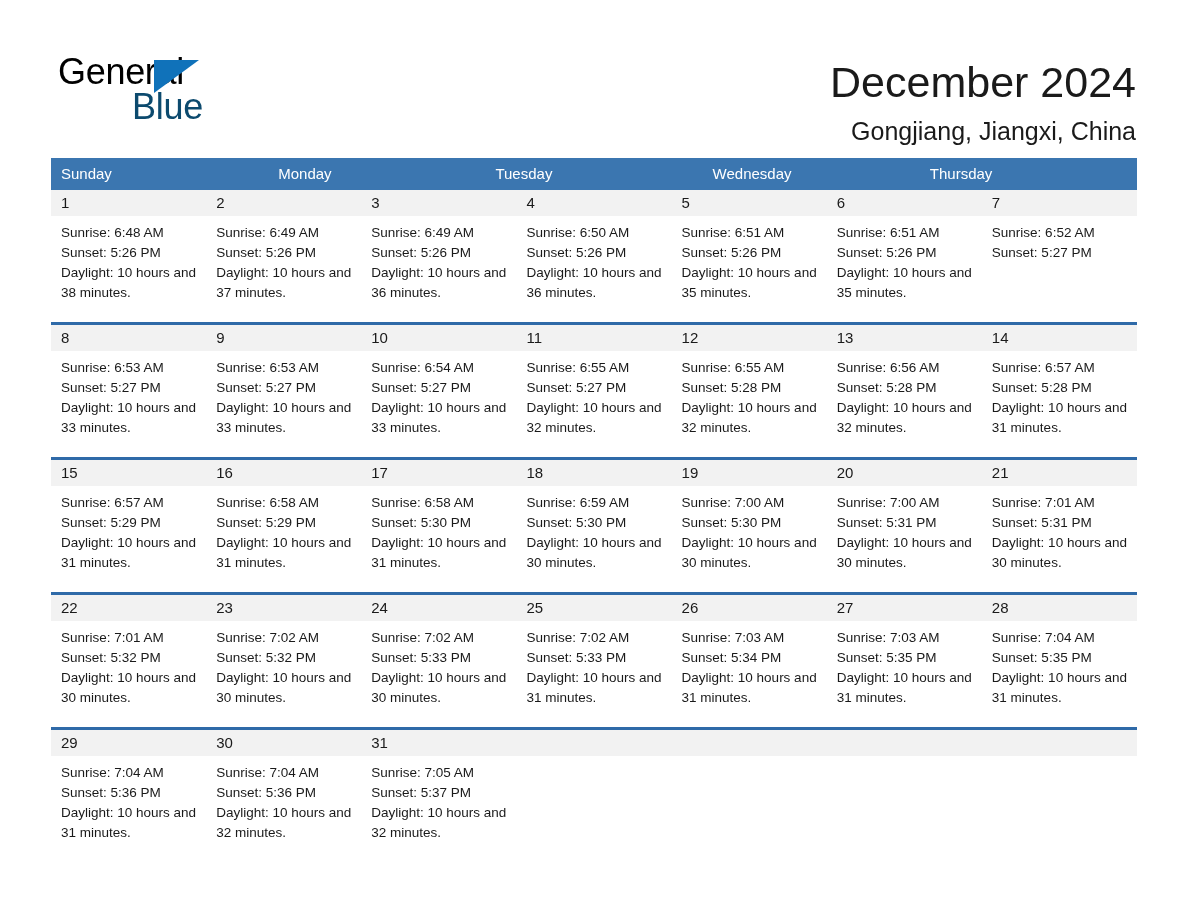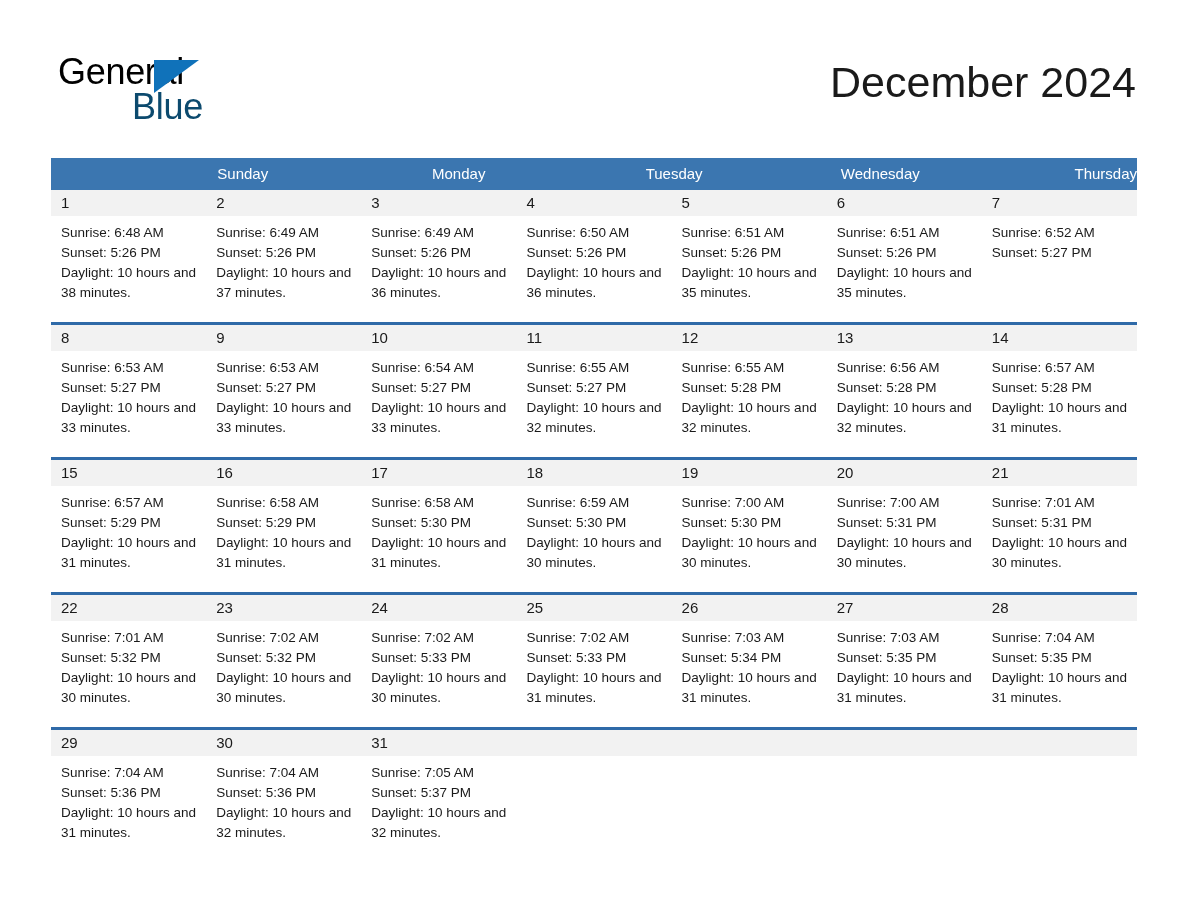--- a/index.html
+++ b/index.html
@@ -100,21 +100,20 @@
     height: 32px;
   }
   .weekday-cell {
     flex: 1 1 0;
     color: #ffffff;
     font-size: 15px;
     line-height: 32px;
     padding-left: 10px;
     box-sizing: border-box;
     white-space: nowrap;
-    text-align: right;
   }
 
   .week-row {
     border-top: 3px solid #2f6aa8;
     display: flex;
     background: #ffffff;
   }
   .week-row.first { border-top: 0; }
 
   .day-cell {
@@ -152,20 +151,21 @@
   <div class="header">
 
     <div class="logo">
       <span class="logo-general">General</span>
       <span class="logo-triangle"></span>
       <span class="logo-blue">Blue</span>
     </div>
 
     <div class="title-block">
       <div class="month-title">December 2024</div>
+      <div class="location-title">Gongjiang, Jiangxi, China</div>
     </div>
 
   </div>
 
   <div class="calendar">
 
     <div class="weekday-row">
       <div class="weekday-cell">Sunday</div>
       <div class="weekday-cell">Monday</div>
       <div class="weekday-cell">Tuesday</div>

